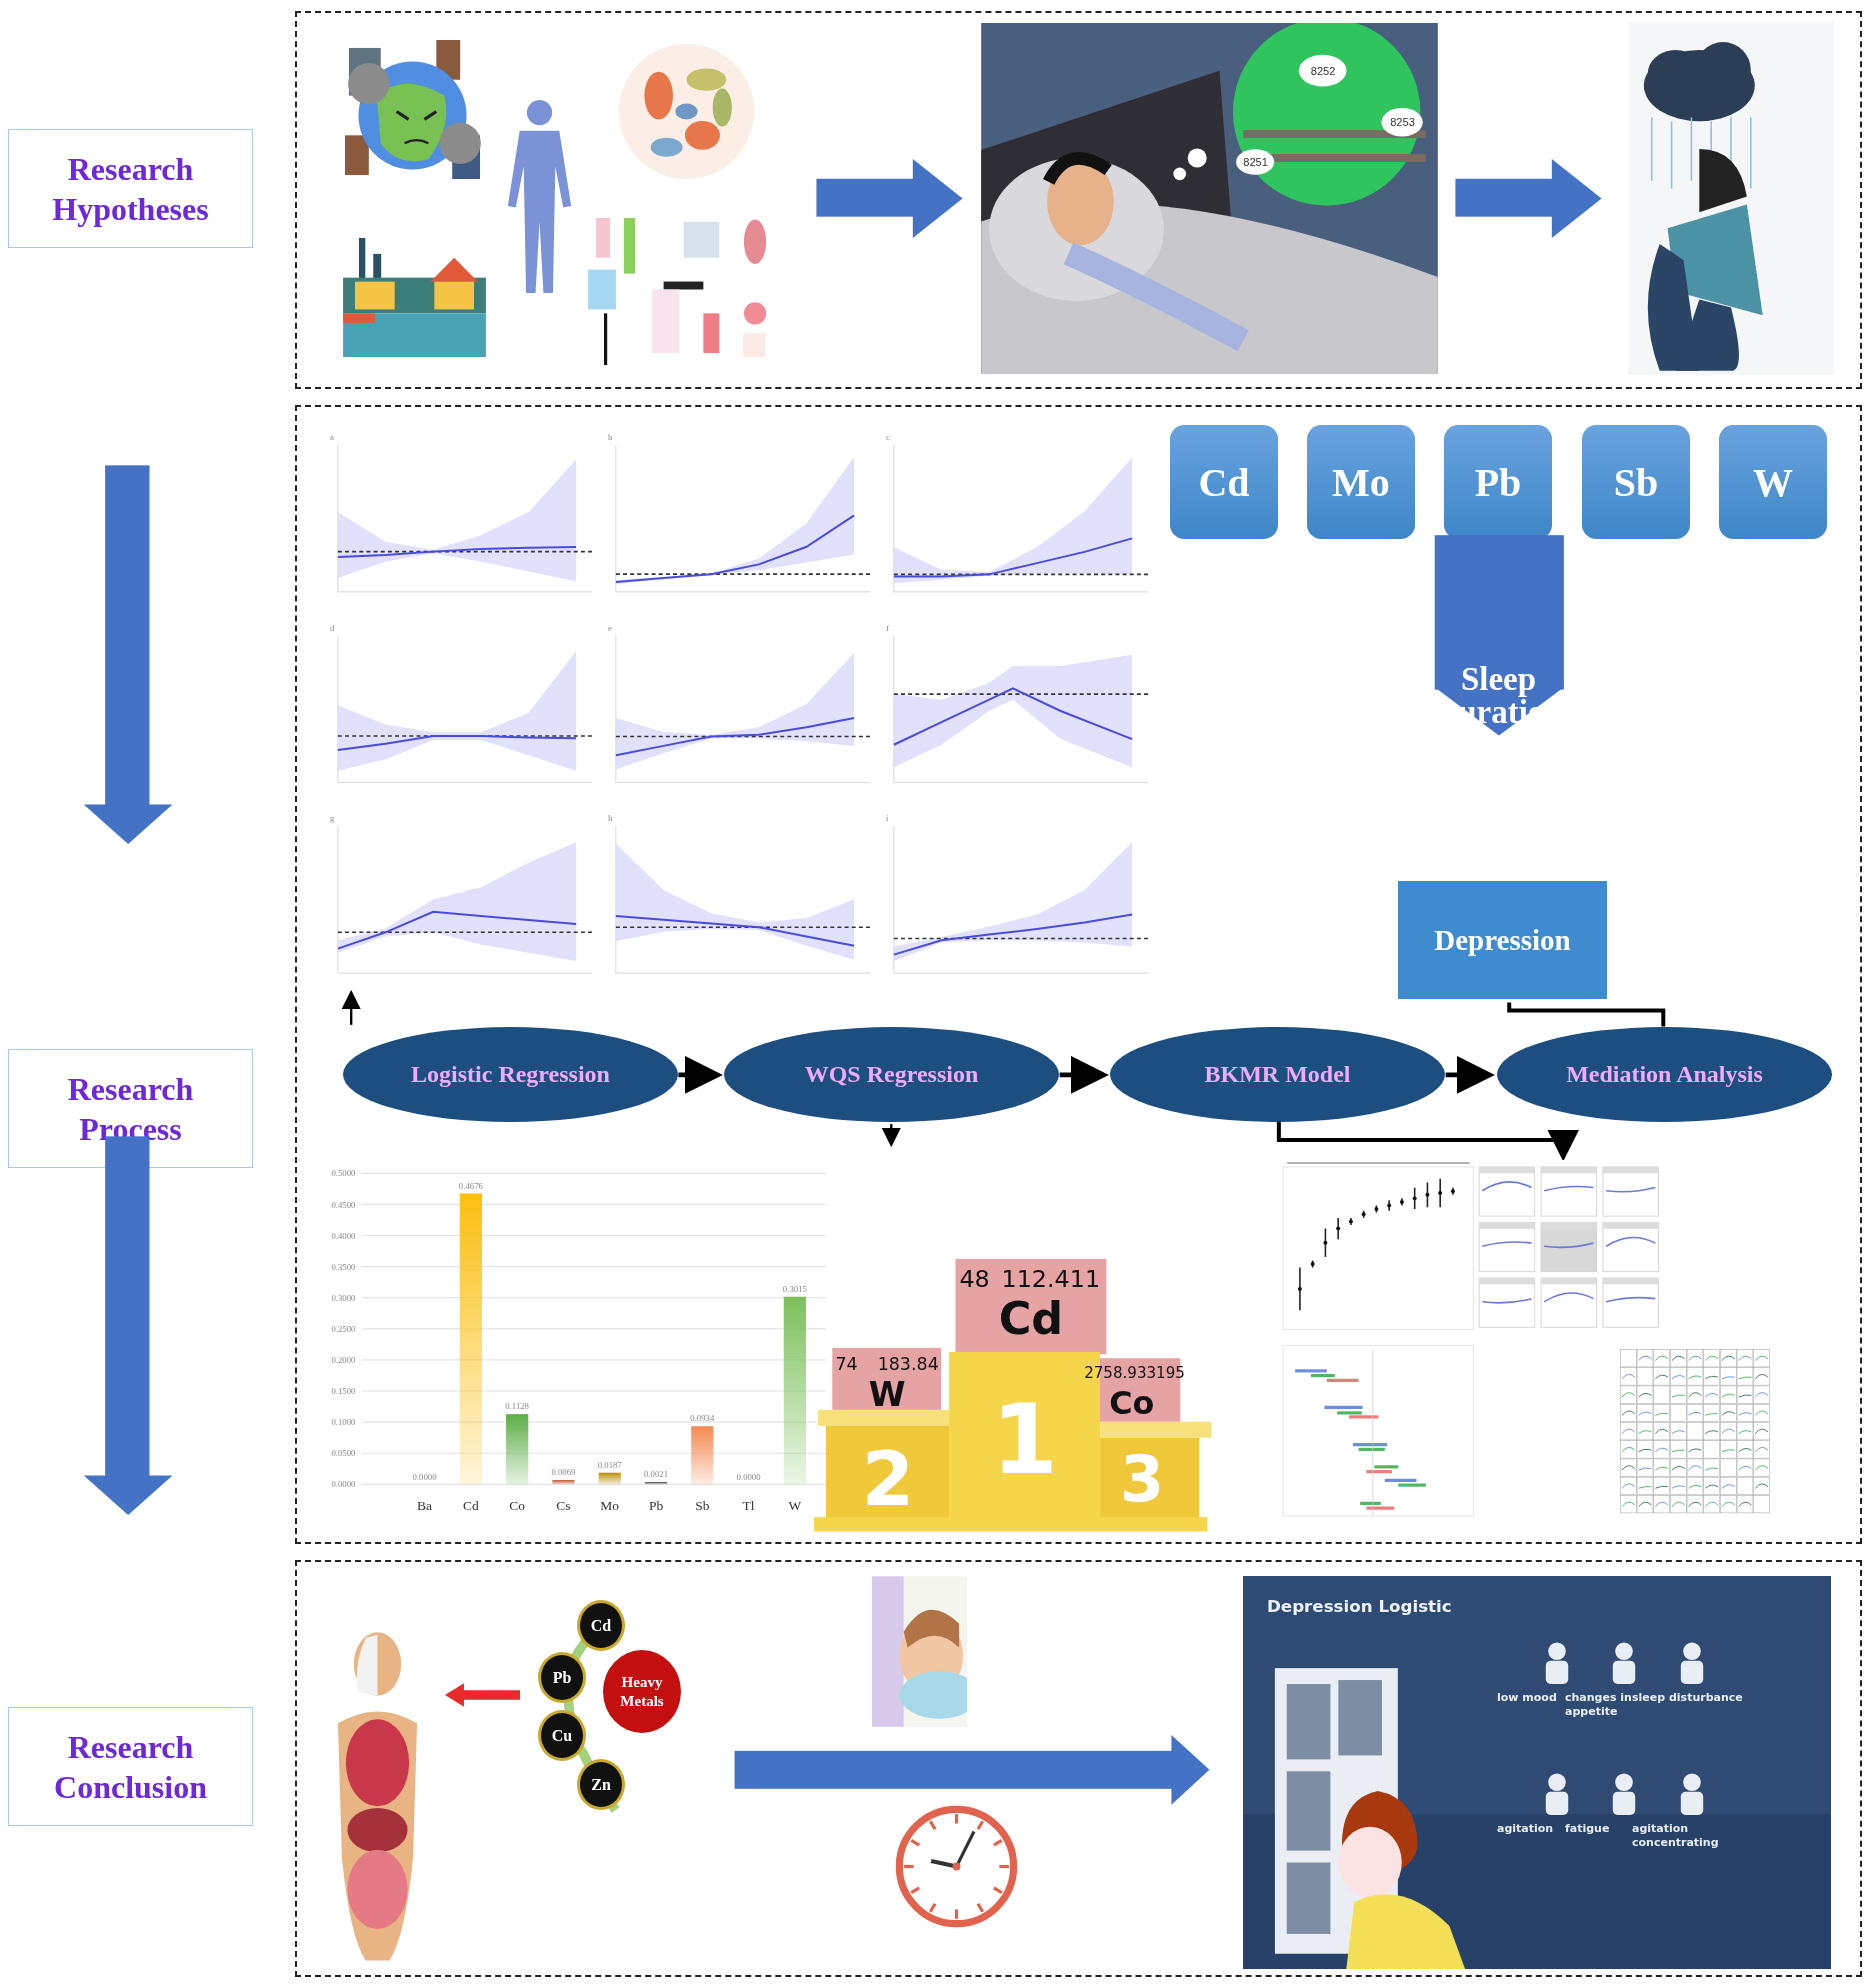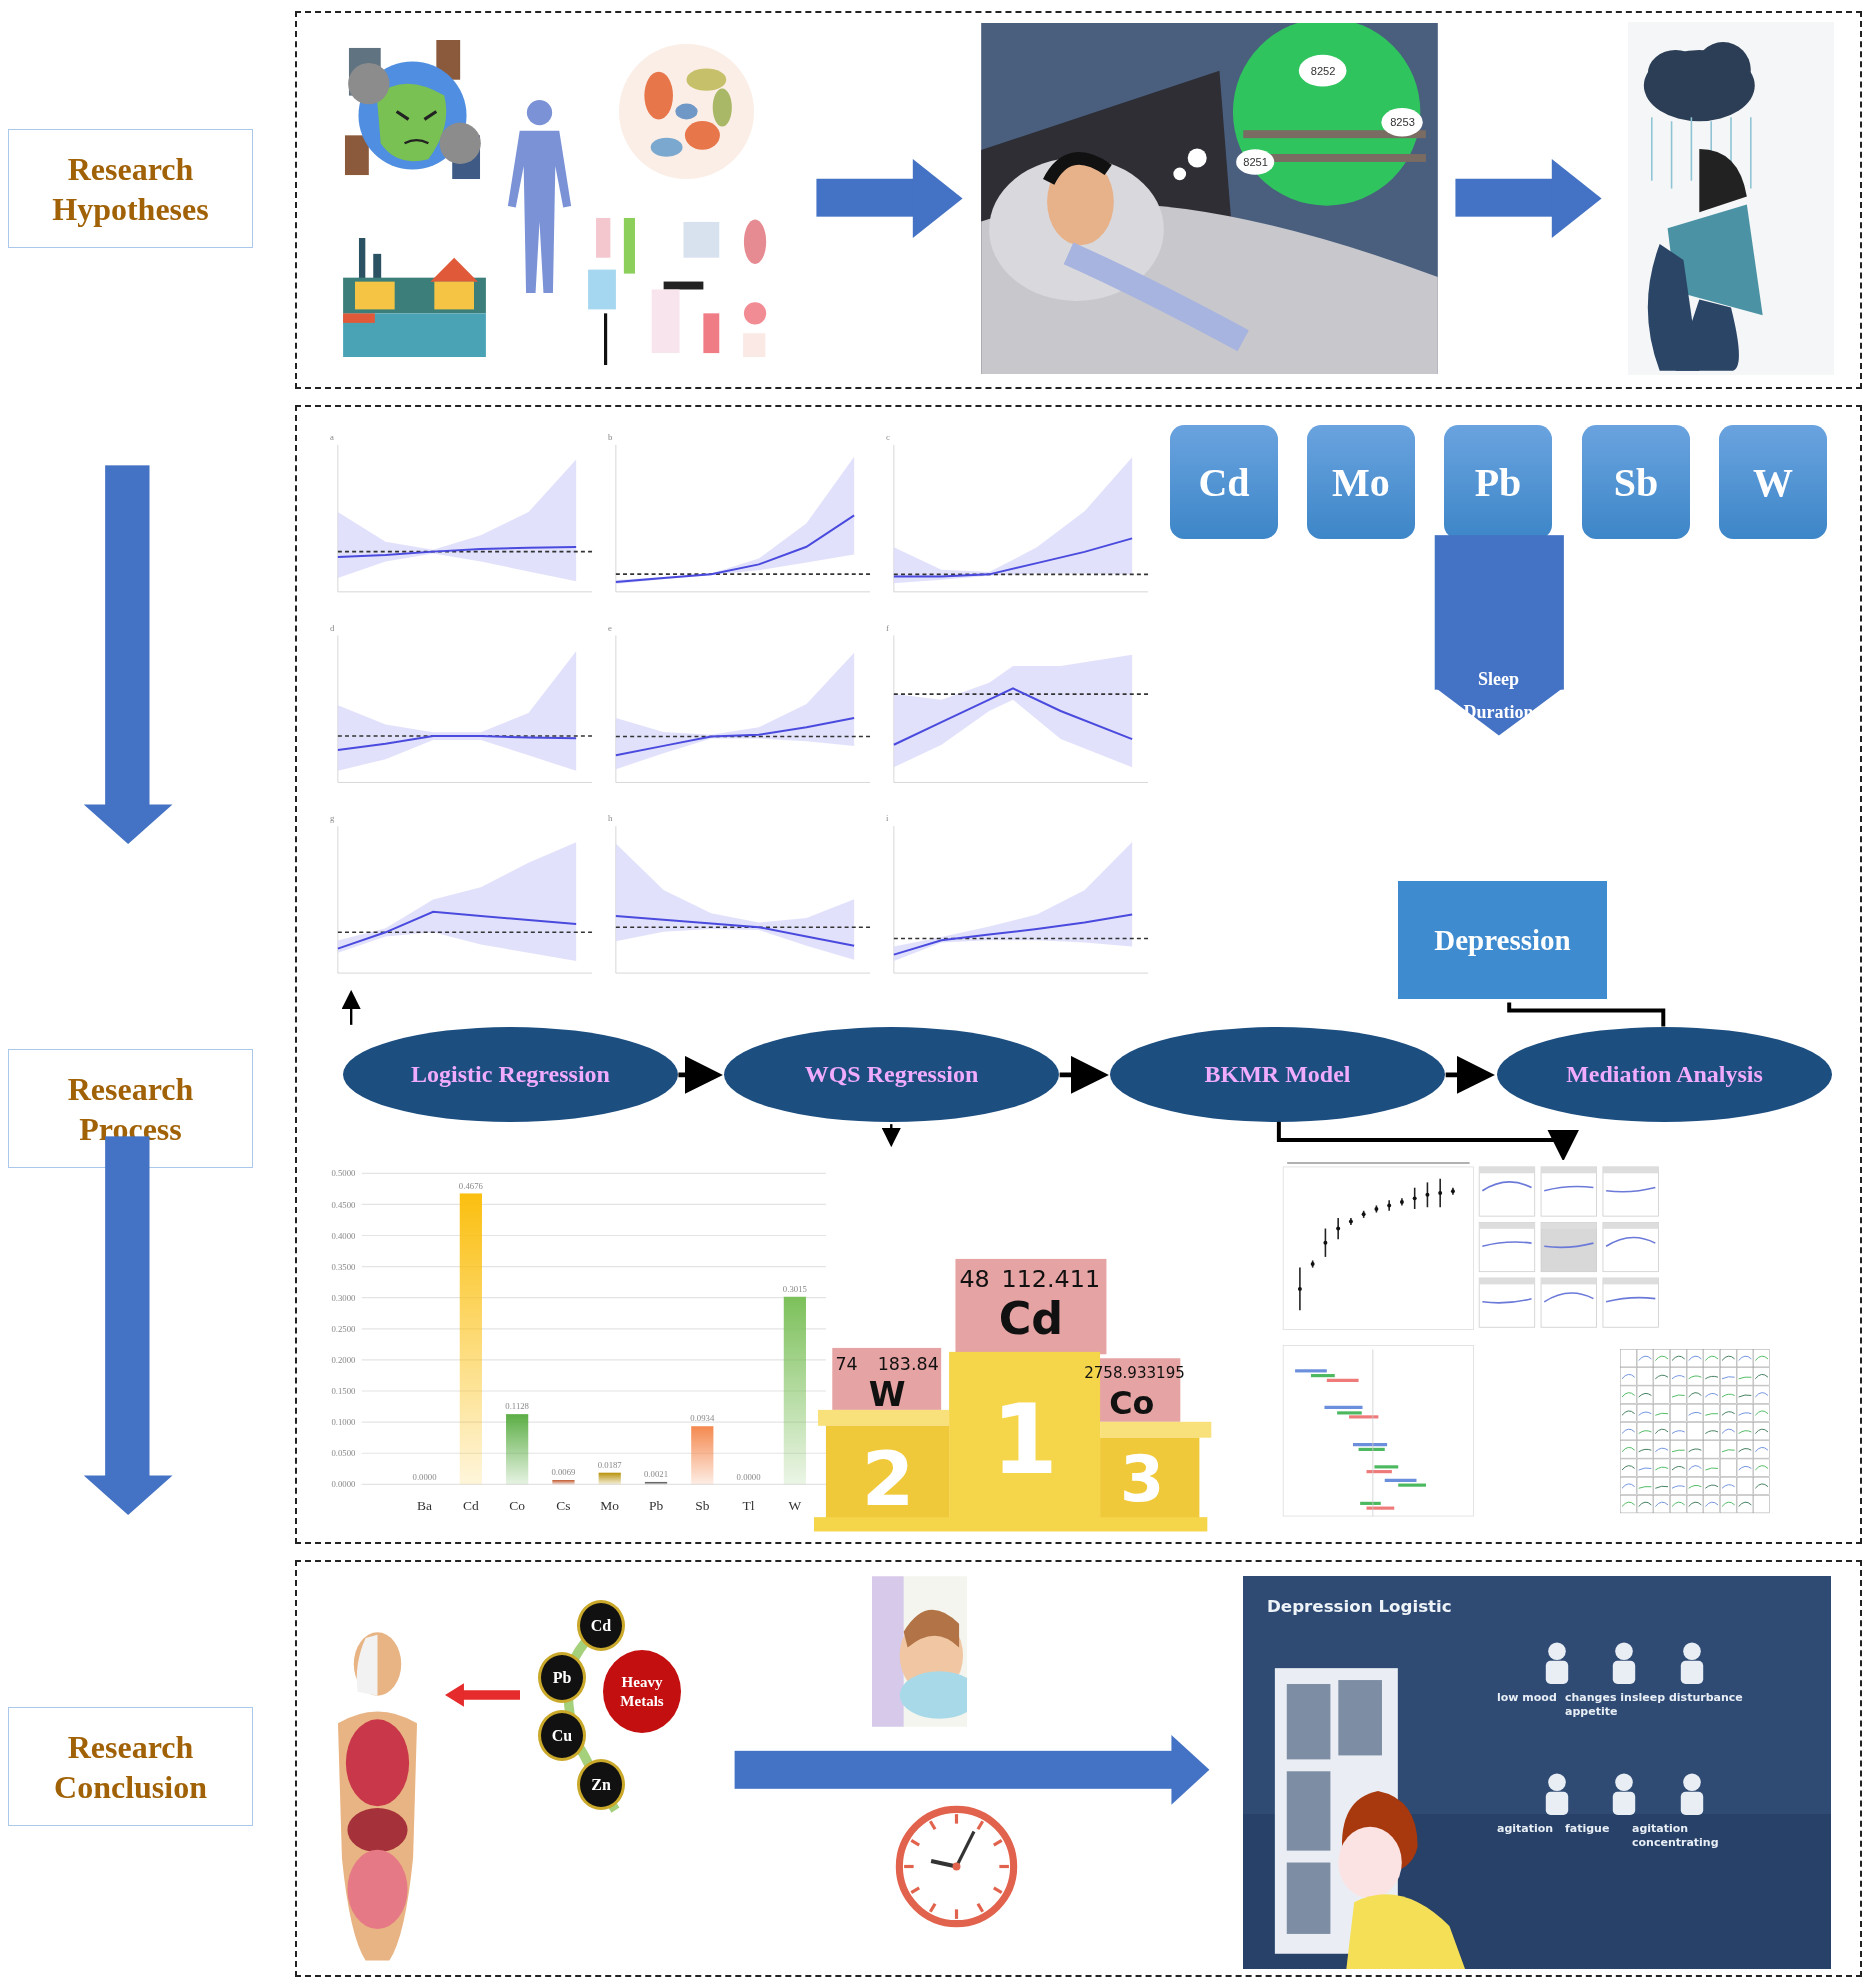--- a/index.html
+++ b/index.html
@@ -1,18 +1,18 @@
 <!DOCTYPE html>
 <html style="font-size:12.7px"><head>
 <meta charset="utf-8">
 <style>
   * { box-sizing: border-box; margin: 0; padding: 0; }
   body { width: 1868px; height: 1985px; background: #ffffff; position: relative; overflow: hidden; font-family: "Liberation Serif", serif; }
   .abs { position: absolute; }
-  .label-box { position: absolute; left: 8px; width: 245px; height: 119px; border: 1.6px solid #a9c8ea; background: #fff; display: flex; align-items: center; justify-content: center; text-align: center; font-weight: bold; font-size: 32px; line-height: 40px; color: #a16207; white-space: pre-line; }
+  .label-box { position: absolute; left: 8px; width: 245px; height: 119px; border: 1.6px solid #a9c8ea; background: #fff; display: flex; align-items: center; justify-content: center; text-align: center; font-weight: bold; font-size: 32px; line-height: 40px; color: #6d28d9; white-space: pre-line; }
   .dash-panel { position: absolute; left: 295px; width: 1567px; border: 2.4px dashed #222; }
   .down-arrow { position: absolute; }
   .elem-btn { position: absolute; top: 425px; width: 108px; height: 114px; border-radius: 14.3px; background: linear-gradient(#6aa3df, #3d86c8); color: #fff; font-weight: bold; font-size: 40px; display:flex; align-items:center; justify-content:center; }
   .ellipse { position: absolute; top: 1027px; height: 95px; background: #1d4e80; border-radius: 50%; color: #f0abfc; font-weight: bold; font-size: 24px; display:flex; align-items:center; justify-content:center; }
   .tick-label { font-family: "Liberation Serif", serif; font-size: 11px; fill: #888; }
   .sym-label { position: absolute; color: #e8eef6; font-family: "DejaVu Sans", sans-serif; font-size: 11px; font-weight: bold; text-align: left; width: 119px; line-height: 14.3px; white-space: pre-line; }
   .metal-circle { position:absolute; width: 48px; height: 51px; border-radius: 50%; background: #111; border: 3.2px solid #c9a82a; color: #fff; font-weight: bold; font-size: 16px; display:flex; align-items:center; justify-content:center; }
 </style>
 </head>
 <body>
@@ -219,21 +219,21 @@
 <div class="elem-btn" style="left:1170px;">Cd</div>
 <div class="elem-btn" style="left:1307px;">Mo</div>
 <div class="elem-btn" style="left:1444px;">Pb</div>
 <div class="elem-btn" style="left:1582px;">Sb</div>
 <div class="elem-btn" style="left:1719px;">W</div>
 
 <svg class="abs" style="left:1429px; top:532px;" width="139" height="206" viewBox="0 0 175 260">
   <rect x="7" y="4" width="163" height="195" fill="#4472c4"></rect>
   <polygon points="7,196 170,196 88,257" fill="#4472c4"></polygon>
 </svg>
-<div class="abs" style="left:1429px; top:663px; width:139px; text-align:center; color:#fff; font-weight:bold; font-size:18px; line-height:33px; white-space:pre-line;">Sleep
+<div class="abs" style="left:1429px; top:663px; width:139px; text-align:center; color:#fff; font-weight:bold; font-size:33px; line-height:33px; white-space:pre-line;">Sleep
 Duration</div>
 
 <div class="abs" style="left:1398px; top:881px; width:121px; height:118px; background:#3f8bd0; color:#fff; font-weight:bold; font-size:29px; display:flex; align-items:center; justify-content:center; width:209px;">Depression</div>
 
 <div class="ellipse" style="left:343px; width:335px;">Logistic Regression</div>
 <div class="ellipse" style="left:724px; width:335px;">WQS Regression</div>
 <div class="ellipse" style="left:1110px; width:335px;">BKMR Model</div>
 <div class="ellipse" style="left:1497px; width:335px;">Mediation Analysis</div>
 
 <svg class="abs" style="left:294px; top:985px;" width="1575" height="175" viewBox="0 0 1983 220">

